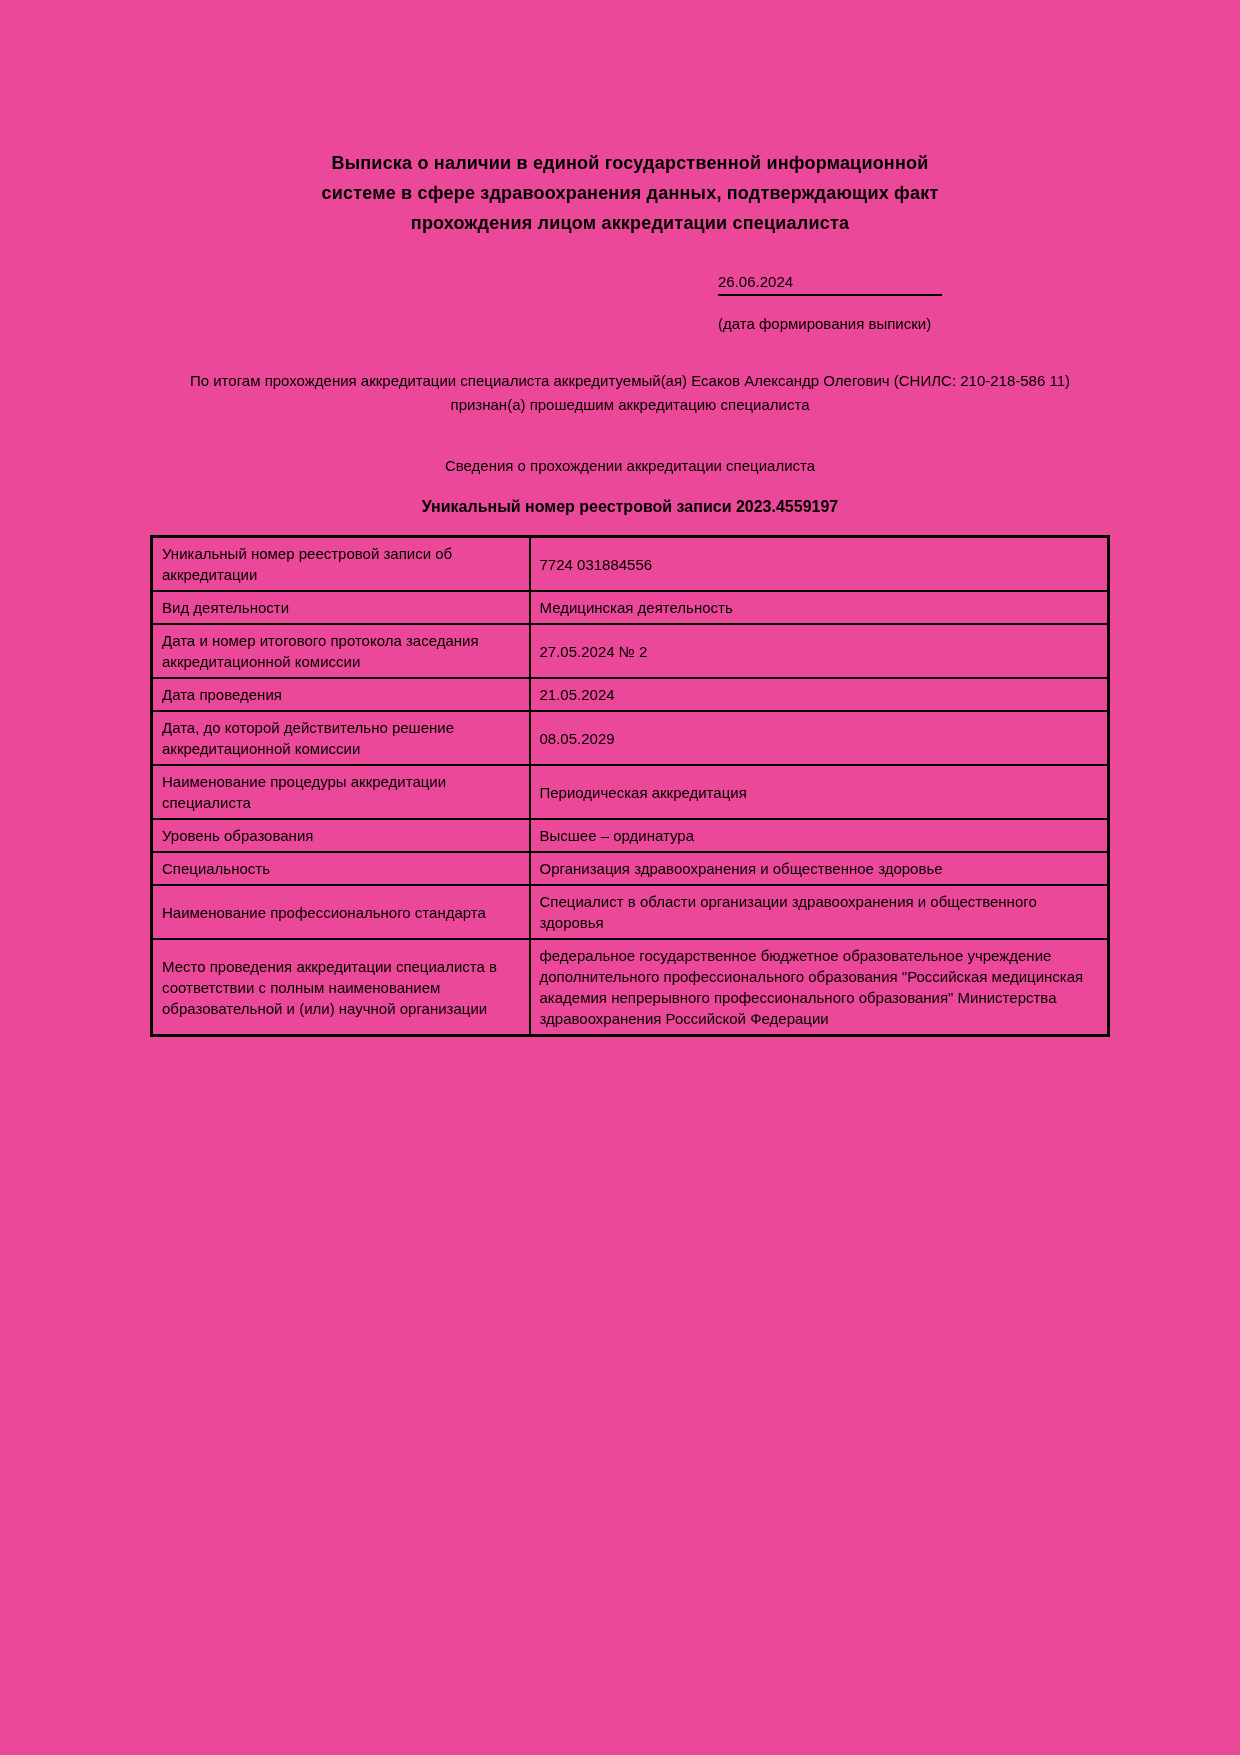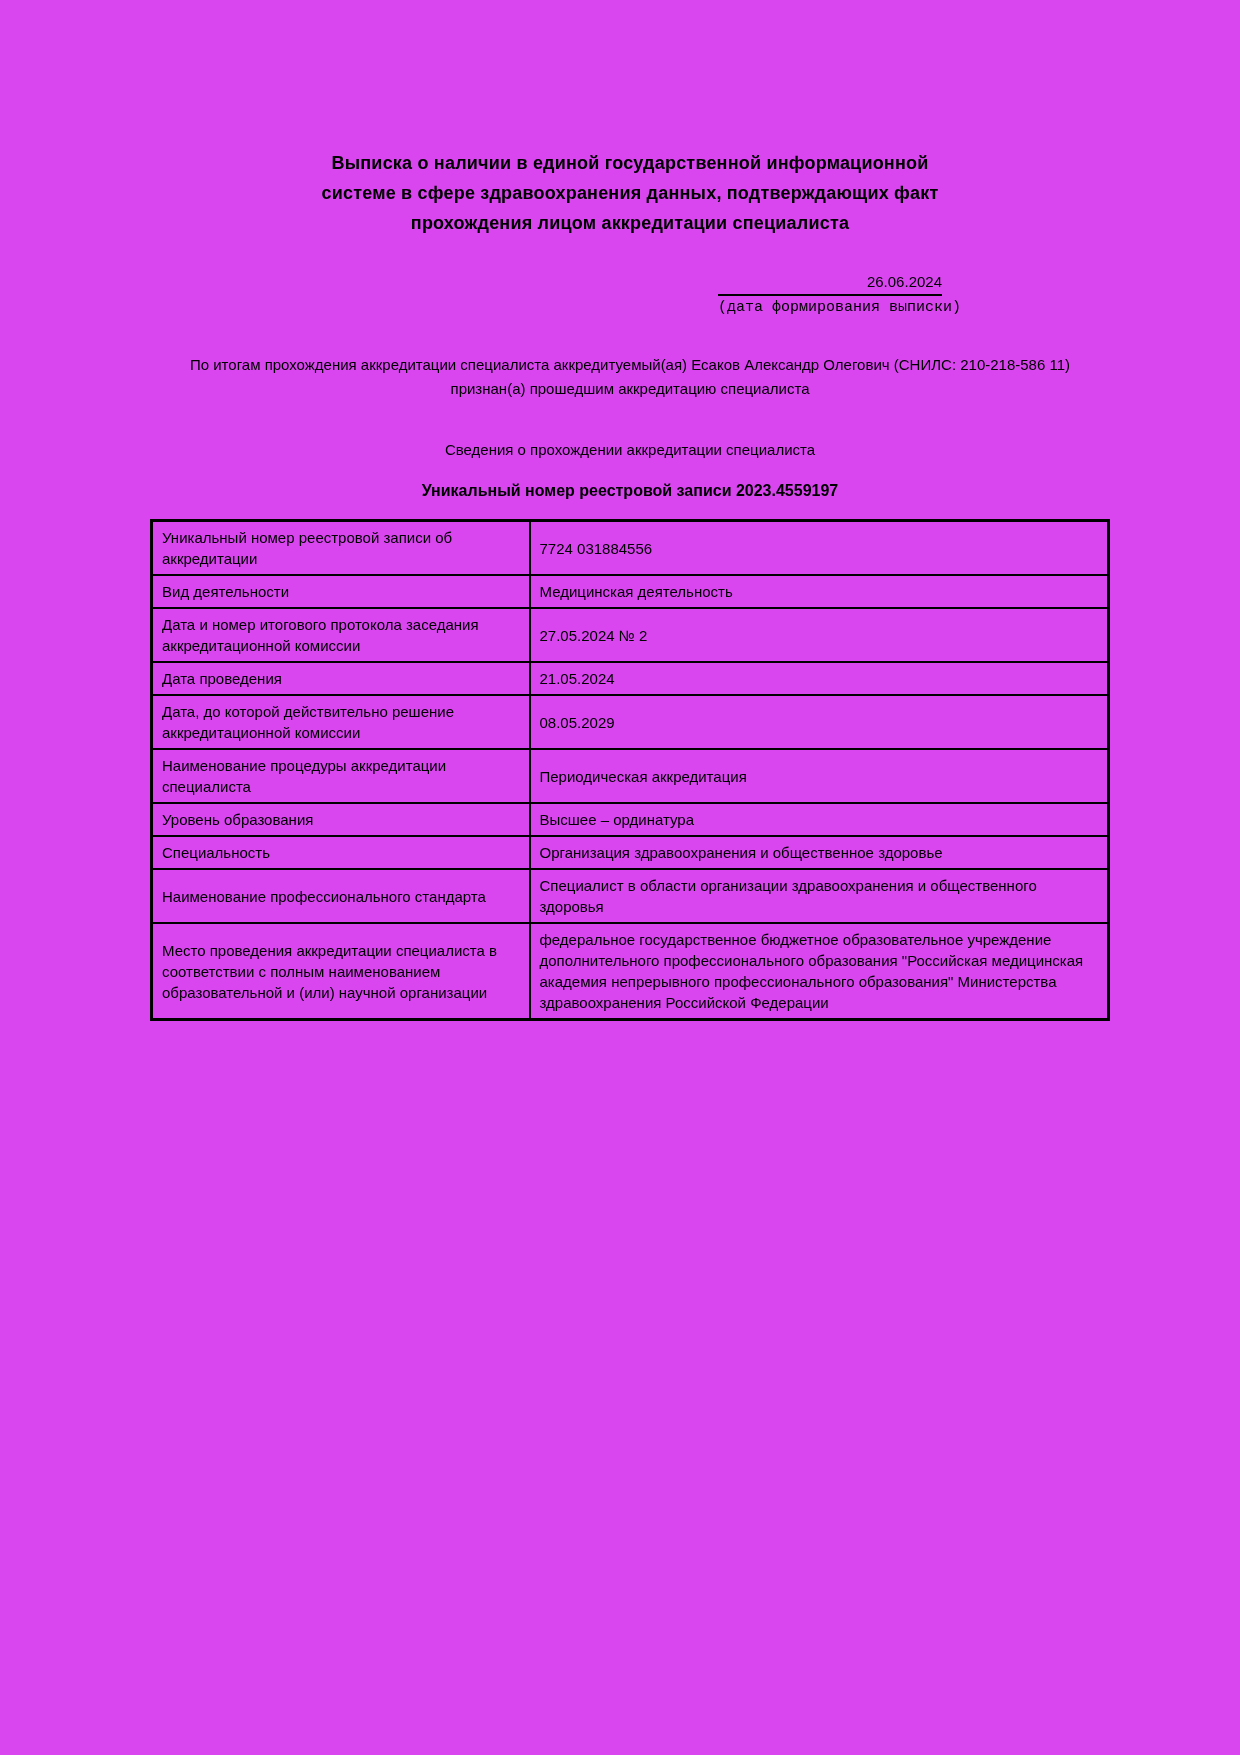--- a/index.html
+++ b/index.html
@@ -5,46 +5,45 @@
   * { margin: 0; padding: 0; box-sizing: border-box; }
   html, body { background: #ffffff; }
   body {
     font-family: "Liberation Sans", "DejaVu Sans", sans-serif;
     color: #000000;
   }
   .page {
     position: relative;
     width: 1240px;
     height: 1755px;
-    background: #d946ef;
+    background: #ec4899;
     padding: 148px 125px 0 145px;
     overflow: hidden;
   }
   .doc-title {
     text-align: center;
     font-weight: bold;
     font-size: 18px;
     line-height: 30px;
     letter-spacing: 0.2px;
   }
   .date-block {
     width: 224px;
     margin: 34px 173px 0 auto;
-    text-align: right;
+    text-align: left;
     font-size: 15px;
     line-height: 19px;
   }
   .date-value {
     padding-bottom: 3px;
     border-bottom: 2px solid #000000;
   }
   .date-caption {
-    padding-top: 2px;
+    padding-top: 18px;
     white-space: nowrap;
-    font-family: Liberation Mono, monospace;
   }
   .intro {
     margin-top: 36px;
     text-align: center;
     font-size: 15px;
     line-height: 24px;
   }
   .section-subtitle {
     margin-top: 39px;
     text-align: center;

